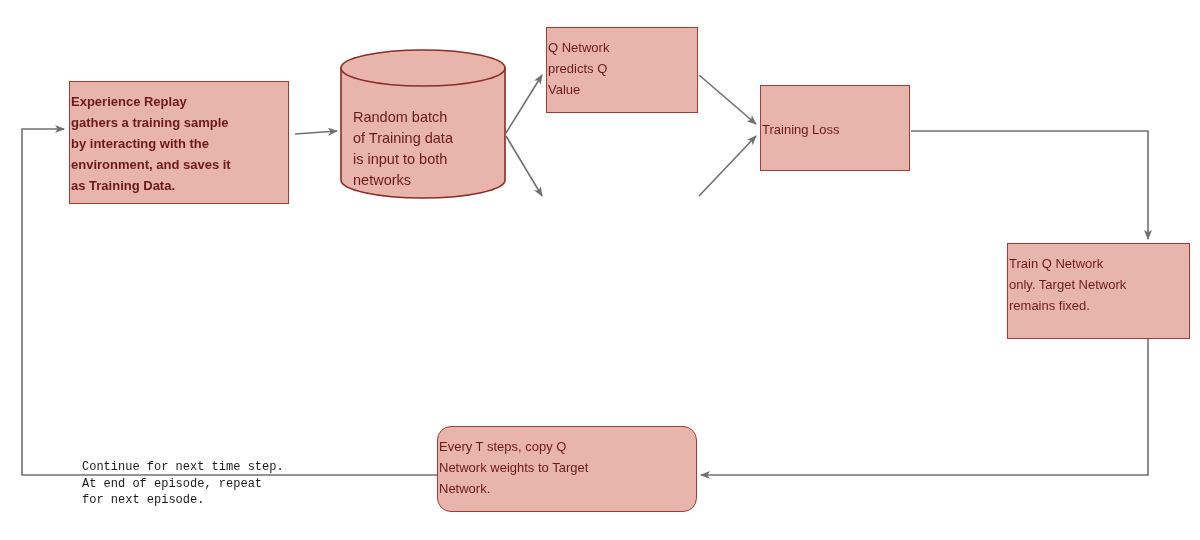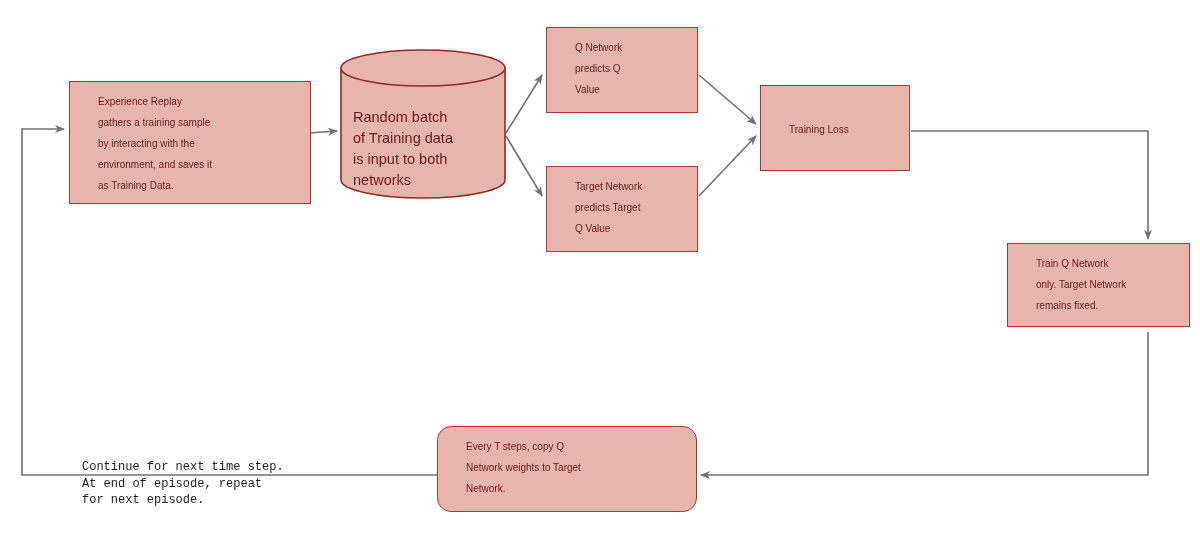--- a/index.html
+++ b/index.html
@@ -25,23 +25,23 @@
     width: 1200px;
     height: 540px;
     pointer-events: none;
   }
   .node {
     position: absolute;
     box-sizing: border-box;
     background: #e8b5ac;
     border: 1px solid #a33a34;
     color: #6b1a18;
-    font-size: 10px;
+    font-size: 13px;
     line-height: 21px;
-    padding: 9px 0 0 28px;
+    padding: 9px 0 0 1px;
     white-space: pre-line;
     z-index: 2;
   }
   .cyl {
     position: absolute;
     z-index: 2;
   }
   .cyl svg {
     position: absolute;
     left: 0;
@@ -88,48 +88,45 @@
 
     <path d="M 699 75 L 756 124" fill="none" stroke="#707070" stroke-width="1.6" marker-end="url(#arrow)"></path>
 
     <path d="M 699 196 L 756 136" fill="none" stroke="#707070" stroke-width="1.6" marker-end="url(#arrow)"></path>
 
     <path d="M 911 131 L 1148 131 L 1148 239" fill="none" stroke="#707070" stroke-width="1.6" marker-end="url(#arrow)"></path>
 
     <path d="M 1148 332 L 1148 475 L 701 475" fill="none" stroke="#707070" stroke-width="1.6" marker-end="url(#arrow)"></path>
   </svg>
 
-  <div class="node" style="left:69px; top:81px; width:242px; height:123px;">Experience Replay
+  <div class="node" style="left:69px; top:81px; width:220px; height:123px;font-weight:bold;">Experience Replay
 gathers a training sample
 by interacting with the
 environment, and saves it
 as Training Data.</div>
 
   <div class="cyl" style="left:340px; top:49px; width:166px; height:150px;padding-left:40px;">
     <svg width="166" height="150" viewBox="0 0 166 150">
       <path d="M 1 19 L 1 131 A 82 18 0 0 0 165 131 L 165 19 Z" fill="#e8b5ac" stroke="#8d2b26" stroke-width="1.6"></path>
       <ellipse cx="83" cy="19" rx="82" ry="18" fill="#e8b5ac" stroke="#8d2b26" stroke-width="1.6"></ellipse>
     </svg>
     <div class="cyl-label">Random batch
 of Training data
 is input to both
 networks</div>
   </div>
 
   <div class="node" style="left:546px; top:27px; width:152px; height:86px;">Q Network
 predicts Q
 Value</div>
 
-  <div class="node" style="left:546px; top:166px; width:152px; height:86px;">Target Network
-predicts Target
-Q Value</div>
 
   <div class="node" style="left:760px; top:85px; width:150px; height:86px; padding-top:33px;">Training Loss</div>
 
-  <div class="node" style="left:1007px; top:243px; width:183px; height:84px;">Train Q Network
+  <div class="node" style="left:1007px; top:243px; width:183px; height:96px;">Train Q Network
 only. Target Network
 remains fixed.</div>
 
   <div class="node" style="left:437px; top:426px; width:260px; height:86px;border-radius:14px;">Every T steps, copy Q
 Network weights to Target
 Network.</div>
 
   <div class="caption" style="left:82px; top:459px;font-family:Liberation Mono, monospace;">Continue for next time step.
 At end of episode, repeat
 for next episode.</div>

